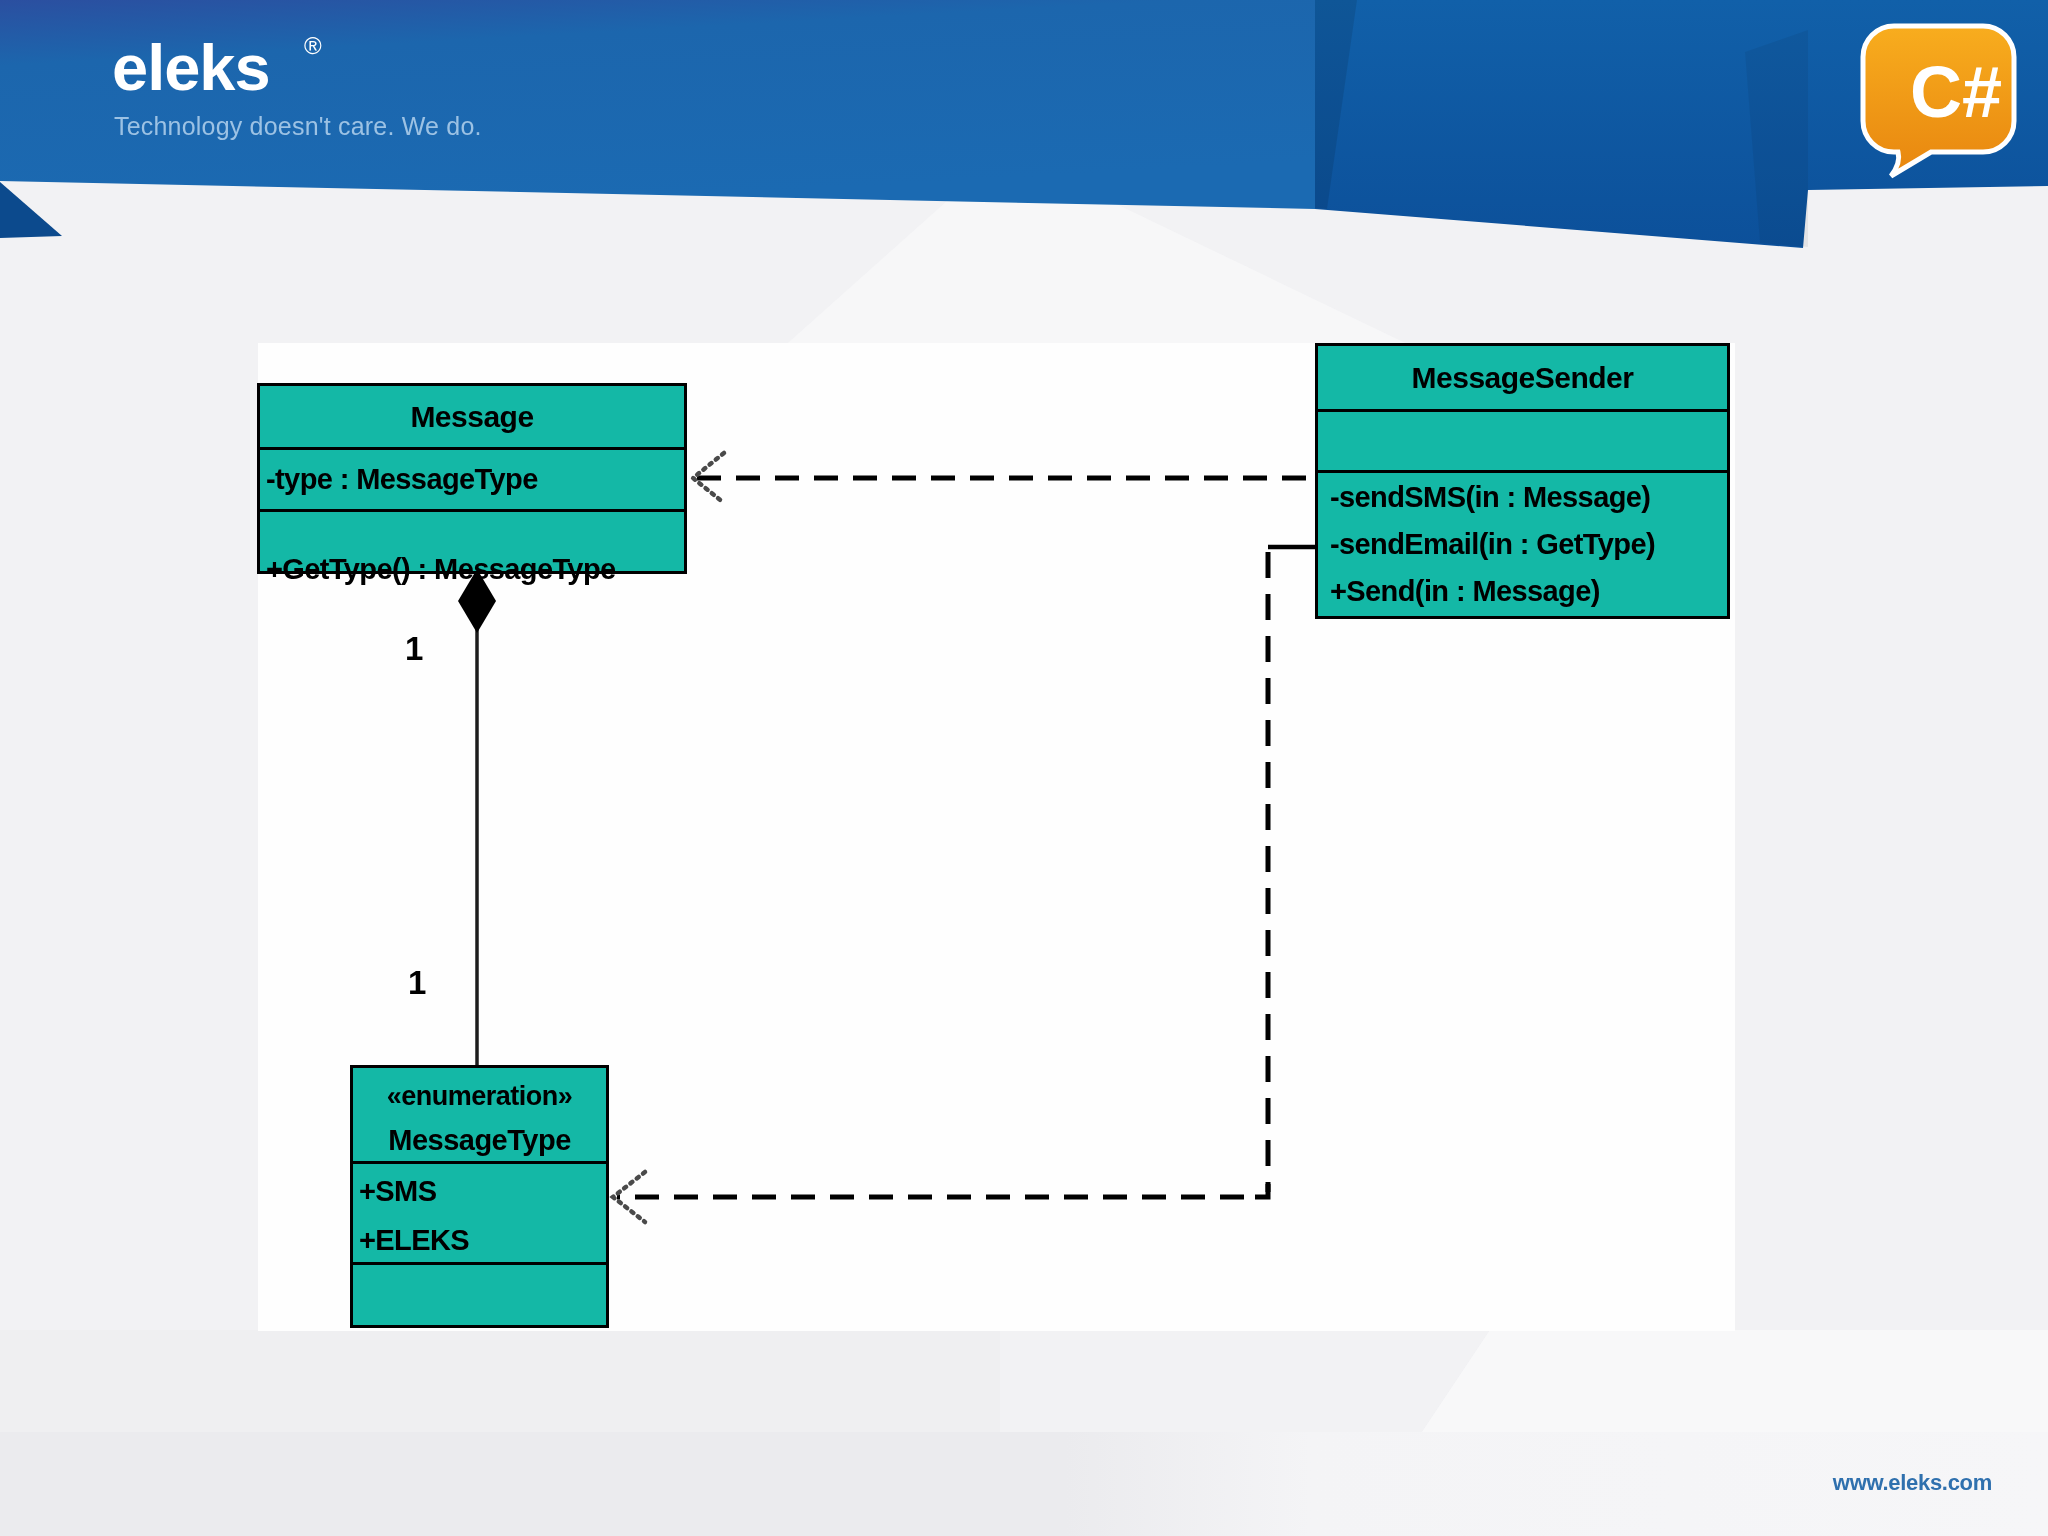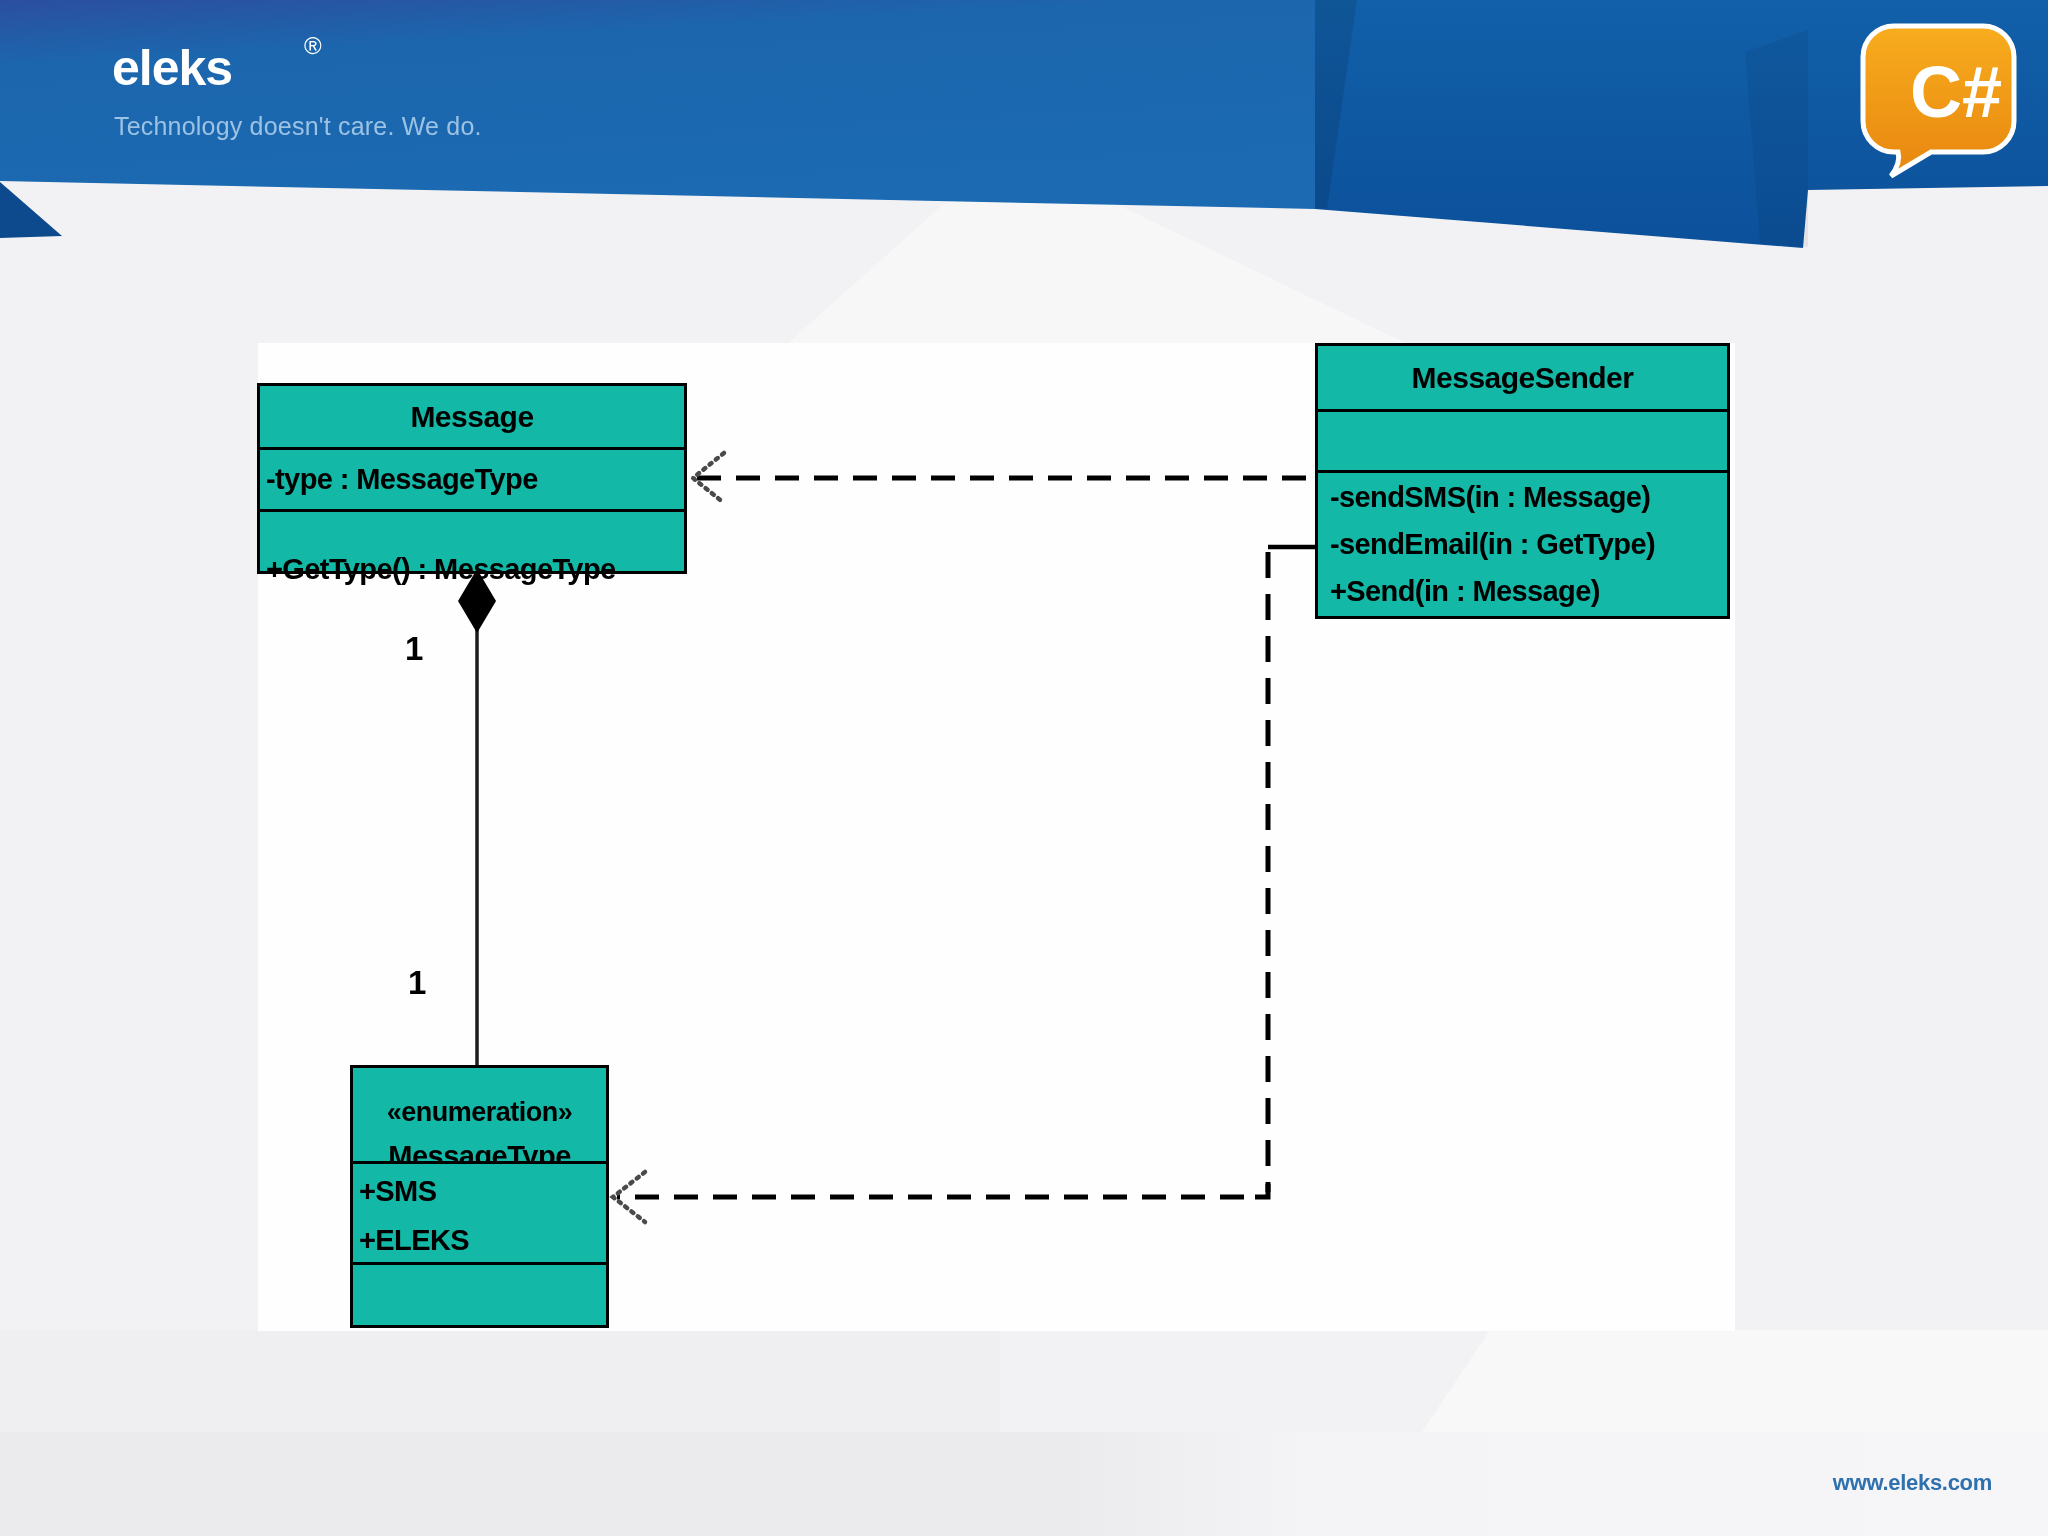--- a/index.html
+++ b/index.html
@@ -10,21 +10,21 @@
   }
   
   .facet{position:absolute;pointer-events:none;}
   .facet.f1{left:780px;top:150px;width:640px;height:200px;background:#f7f7f9;clip-path:polygon(35% 0,0 100%,100% 100%);opacity:.8;}
   .facet.f2{left:1350px;top:1330px;width:700px;height:210px;background:#f8f8fa;clip-path:polygon(20% 0,100% 0,100% 100%,0 100%);opacity:.9;}
   .facet.f3{left:0px;top:1330px;width:1000px;height:110px;background:#efeff1;}
 
   
   .header-svg{position:absolute;left:0;top:0;z-index:3;}
   .logo-block{position:absolute;left:112px;top:30px;z-index:4;color:#fff;}
-  .logo-word{font-size:50px;font-weight:700;letter-spacing:-1px;line-height:76px;}
+  .logo-word{font-size:65px;font-weight:700;letter-spacing:-1px;line-height:76px;}
   .logo-reg{position:absolute;left:192px;top:2px;font-size:24px;font-weight:400;}
   .tagline{position:absolute;left:114px;top:112px;z-index:4;color:#9cc2e4;font-size:25px;font-weight:400;letter-spacing:0.2px;}
 
   
   .canvas{position:absolute;left:258px;top:343px;width:1477px;height:988px;background:#fefefe;z-index:1;}
 
   .connectors{position:absolute;left:0;top:0;z-index:2;pointer-events:none;}
 
   
   .uml-box{position:absolute;z-index:4;background:#14b8a6;border:3px solid #000;box-sizing:border-box;color:#000;}
@@ -39,21 +39,21 @@
   .box-message .c2{height:62px;display:flex;align-items:center;}
   .box-message .c3{height:59px;display:flex;align-items:center;margin-top:28px;}
 
   .box-sender{left:1315px;top:343px;width:415px;height:276px;}
   .box-sender .c1{height:66px;}
   .box-sender .c2{height:61px;}
   .box-sender .c3{height:143px;padding-top:1px;padding-left:6px;}
   .box-sender .member{line-height:47px;}
 
   .box-enum{left:350px;top:1065px;width:259px;height:263px;}
-  .box-enum .c1{height:96px;padding-top:22px;}
+  .box-enum .c1{height:96px;padding-top:6px;}
   .box-enum .c1 .stereo{height:44px;}
   .box-enum .c1 .cmp-title{height:44px;font-size:29px;}
   .box-enum .c2{height:101px;padding-top:3px;}
   .box-enum .c2 .member{line-height:49px;}
   .box-enum .c3{height:57px;}
 
   .mult{position:absolute;z-index:4;color:#000;font-size:33px;font-weight:600;}
   .mult-a{left:405px;top:630px;}
   .mult-b{left:408px;top:964px;}
 

